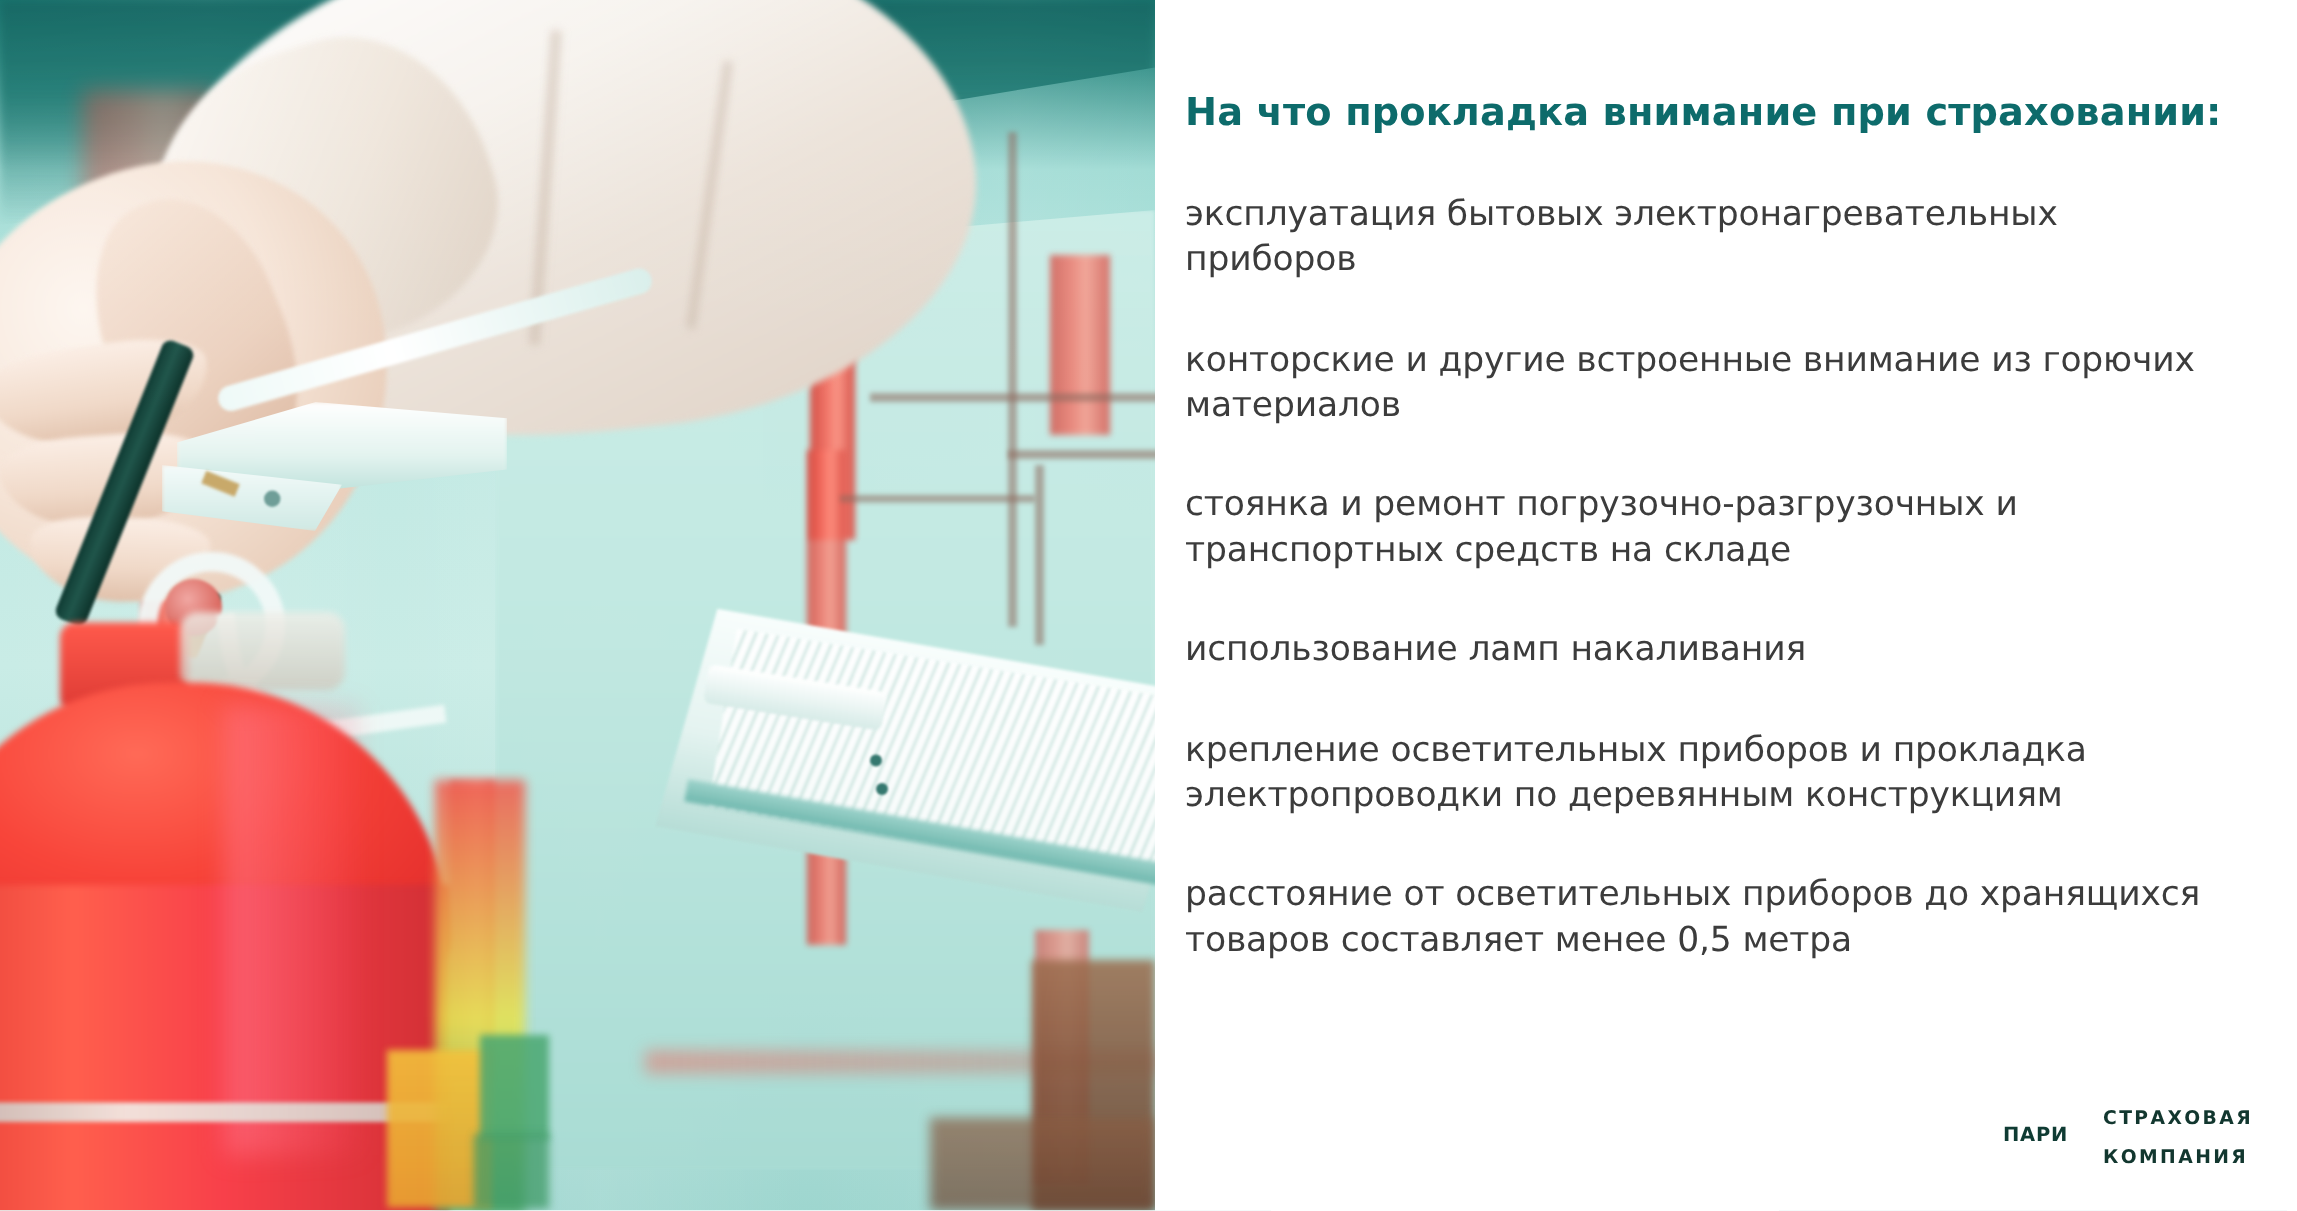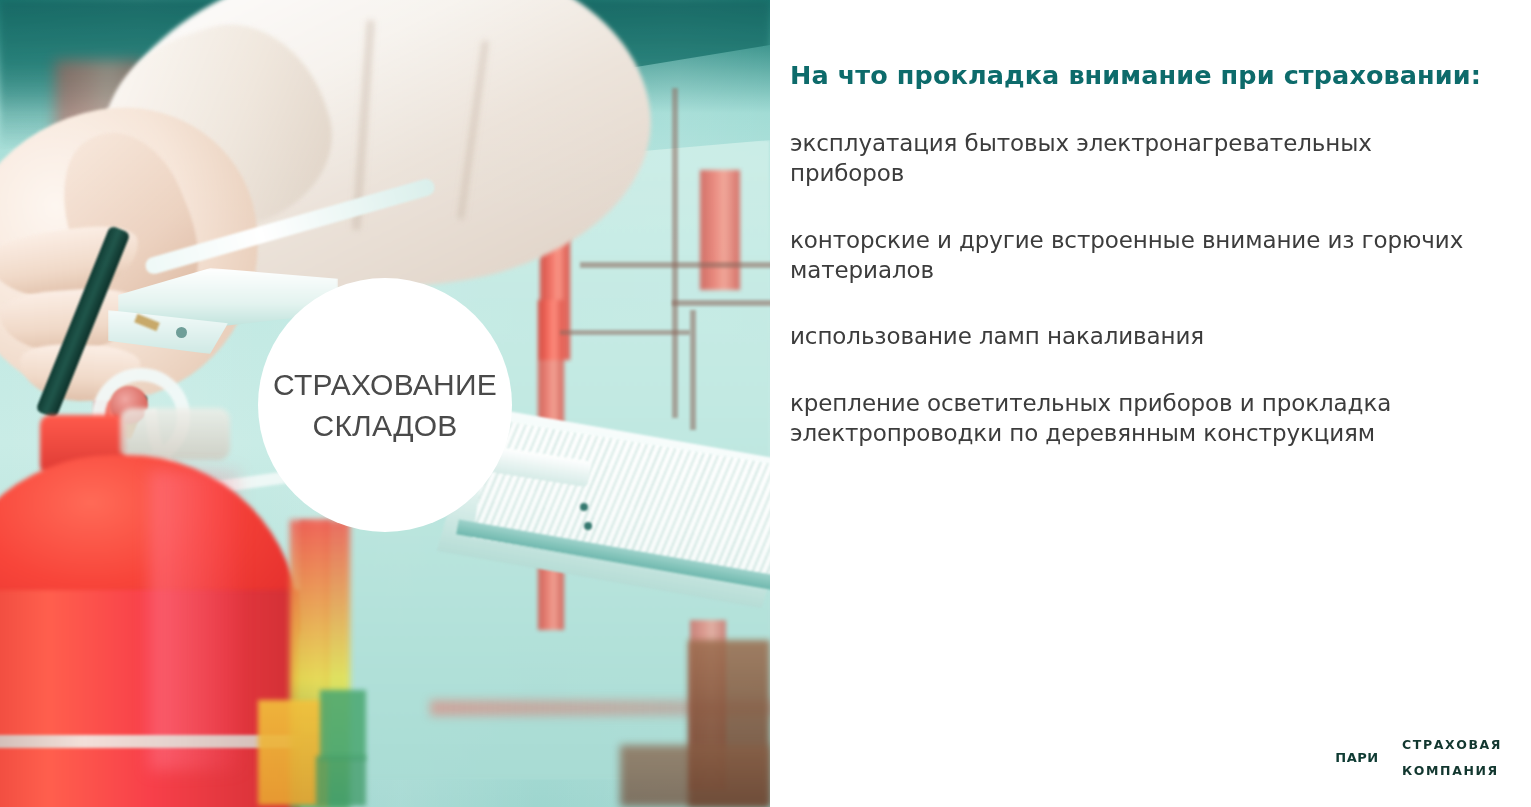--- a/index.html
+++ b/index.html
@@ -577,35 +577,33 @@
 
     <div class="clipboard"></div>
     <div class="clip-paper"></div>
     <div class="clip-metal"></div>
     <div class="clip-edge"></div>
     <div class="clip-dot-1"></div>
     <div class="clip-dot-2"></div>
 
     <div class="photo-veil"></div>
 
-    <div class="badge-circle">
-      <div class="badge-text">СТРАХОВАНИЕ
-СКЛАДОВ</div>
-    </div>
   </div>
 
   <div class="content-panel">
 
     <div class="heading">На что прокладка внимание при страховании:</div>
 
     <div class="points">
       <div class="point">эксплуатация бытовых электронагревательных приборов</div>
       <div class="point">конторские и другие встроенные внимание из горючих материалов</div>
+      <div class="point">стоянка и ремонт погрузочно-разгрузочных и транспортных средств на складе</div>
       <div class="point">использование ламп накаливания</div>
       <div class="point">крепление осветительных приборов и прокладка электропроводки по деревянным конструкциям</div>
+      <div class="point">расстояние от осветительных приборов до хранящихся товаров составляет менее 0,5 метра</div>
     </div>
 
     <div class="logo">
       <div class="logo-mark">
         <div class="bar"></div>
         <div class="bar wide"></div>
         <div class="bar"></div>
         <div class="bar wide"></div>
         <div class="bar"></div>
         <div class="bar wide"></div>

